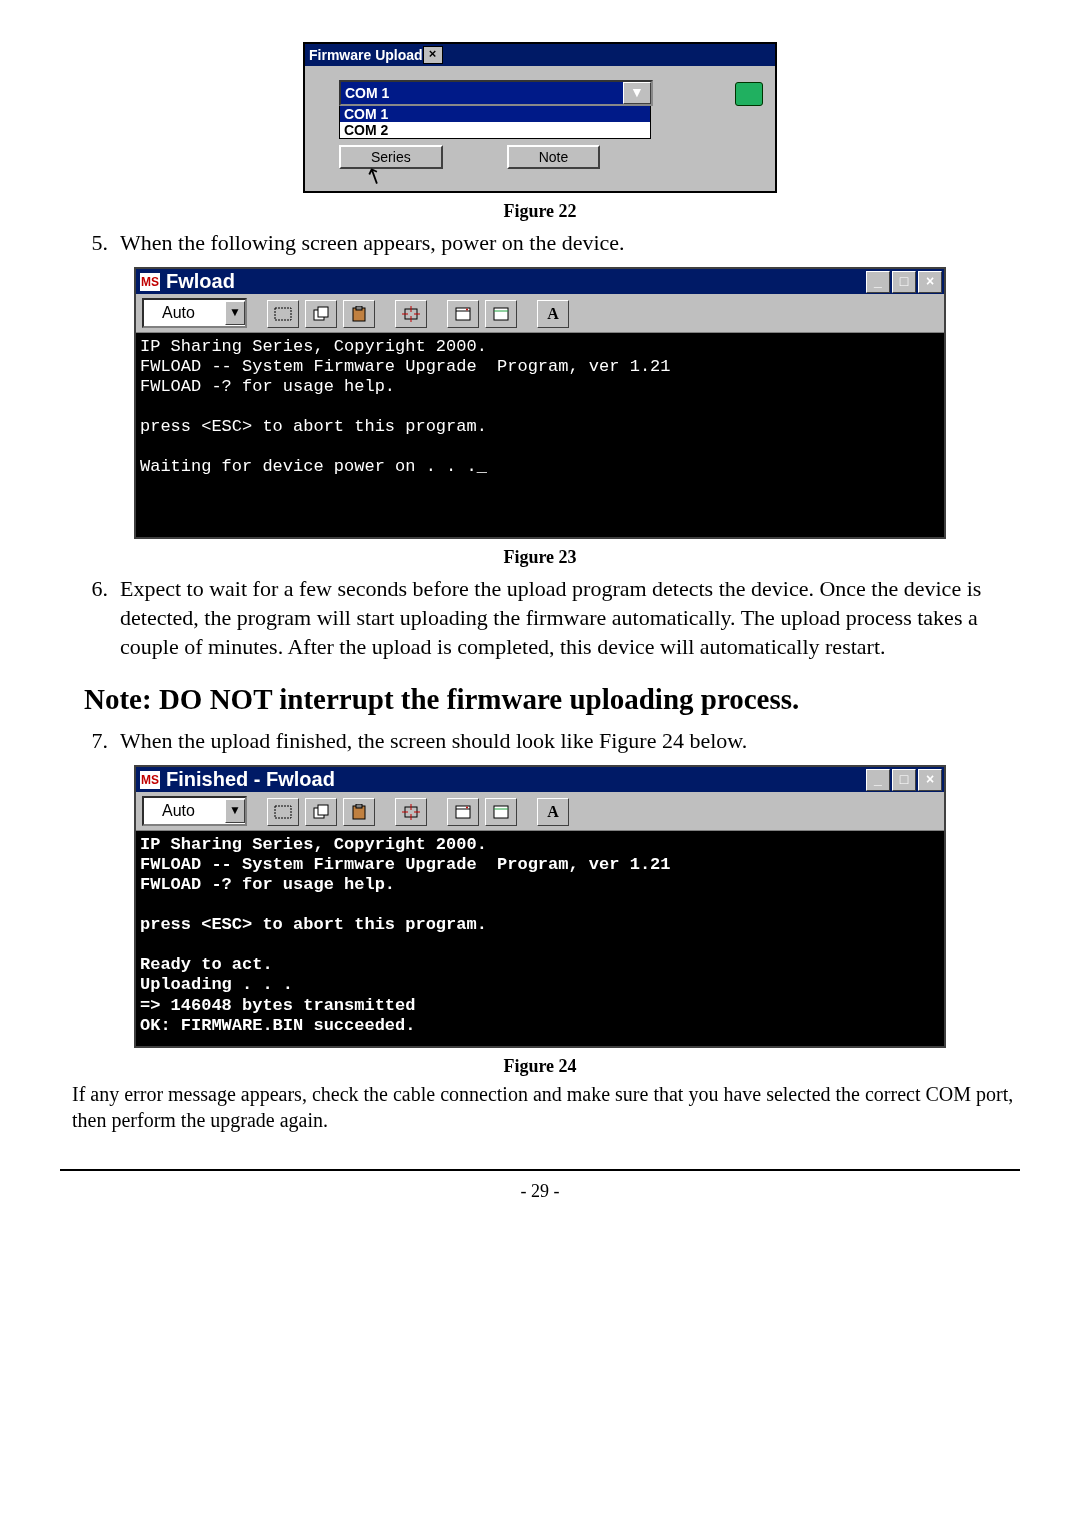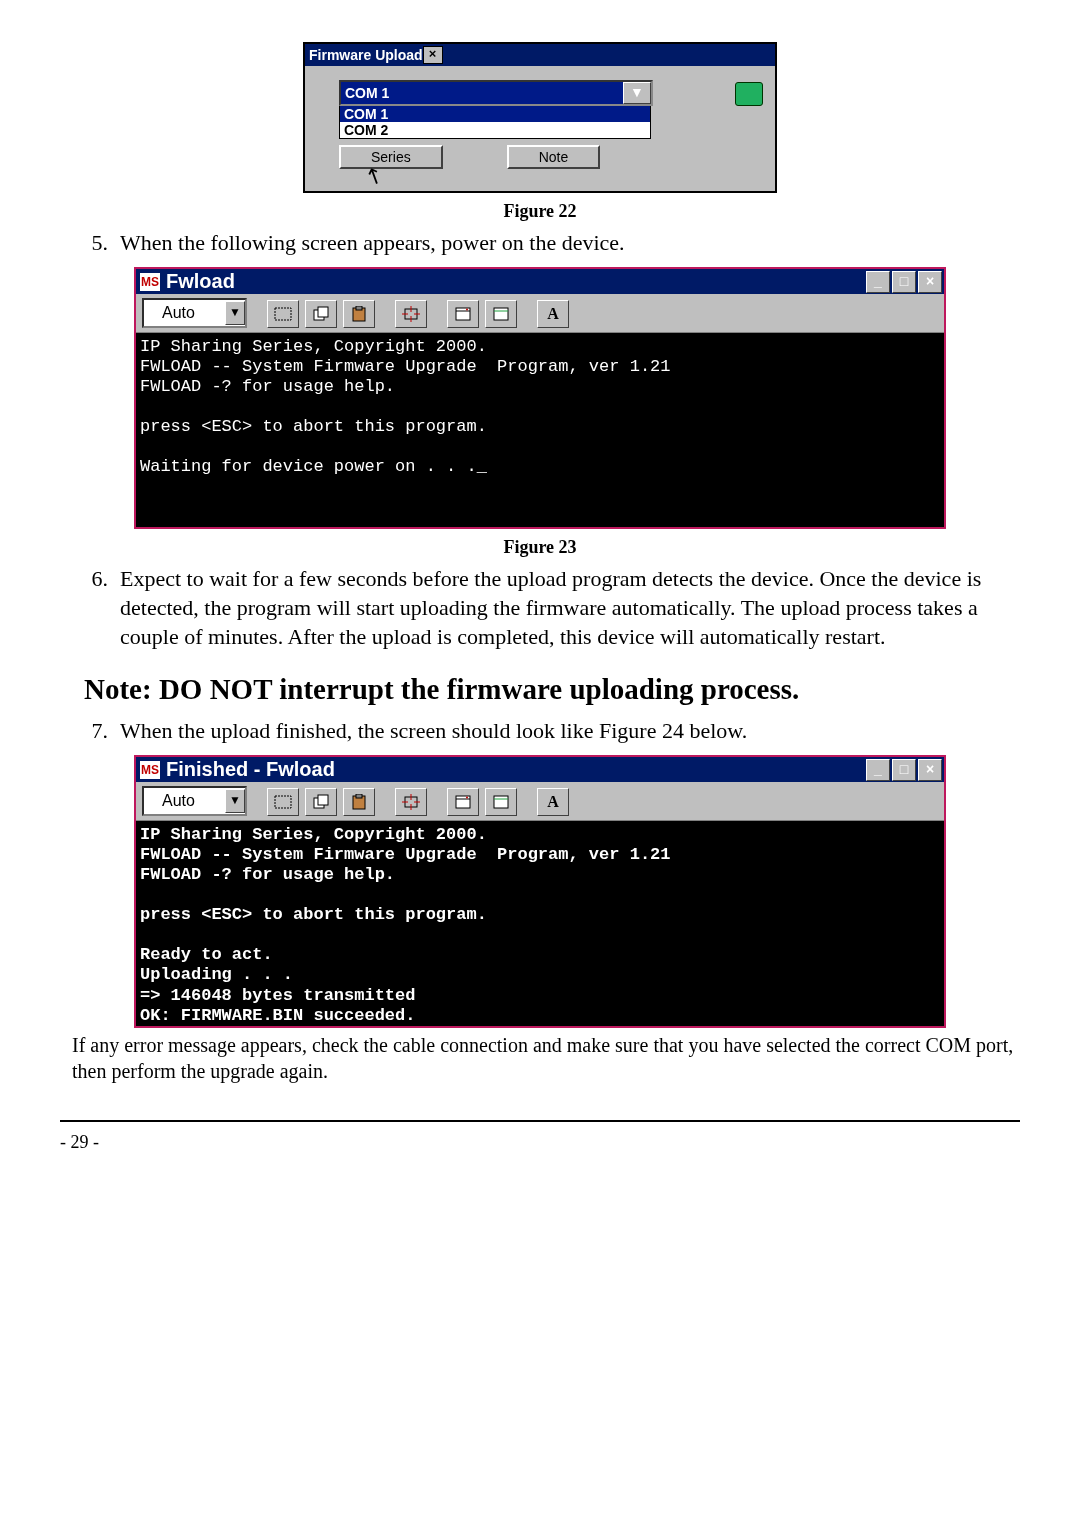--- a/index.html
+++ b/index.html
@@ -6,54 +6,54 @@
 .page{padding:42px 60px 0 60px}
 .fig-wrap{text-align:center}
 .fig-label{font-weight:bold;font-size:18px;margin:8px 0 4px 0}
 ol.body{list-style:none;margin:0;padding:0;font-size:22px}
 ol.body>li{display:flex;margin:6px 0;line-height:1.32}
 ol.body .num{width:48px;flex:none;text-align:right;padding-right:12px}
 ol.body .txt{flex:1}
 .note{font-weight:bold;font-size:29px;margin:22px 0 10px 24px}
 .closing{font-size:20px;margin:4px 0 0 12px;line-height:1.32}
 .rule{border:none;border-top:2px solid #000;margin:36px 0 10px 0}
-.pageno{text-align:left;font-size:18px}
+.pageno{text-align:center;font-size:18px}
 
 
 .fig22{display:inline-block;border:2px solid #000;background:#bfbfbf;padding:0;width:470px;text-align:left}
 .fig22 .titlebar{background:#001a66;color:#fff;font-family:Liberation Sans, sans-serif;font-size:14px;font-weight:bold;padding:2px 4px;display:flex;align-items:center}
 .fig22 .xbtn{background:#bfbfbf;color:#000;border:1px solid #000;font-weight:bold;width:18px;height:16px;line-height:14px;text-align:center;font-size:13px}
 .fig22 .inner{padding:14px 14px 22px 34px;position:relative}
 .fig22 .combo{border:2px inset #888;background:#001a88;width:310px}
 .fig22 .combo .selected{display:flex;justify-content:space-between;align-items:center;background:#001a88}
 .fig22 .combo .selected span{color:#fff;font-family:Tahoma,Arial,sans-serif;font-size:14px;font-weight:bold;padding:1px 4px}
 .fig22 .dd{background:#bfbfbf;border-left:1px solid #fff;border-top:1px solid #fff;border-right:1px solid #404040;border-bottom:1px solid #404040;width:18px;height:18px;text-align:center;font-size:12px;line-height:16px}
 .fig22 .opt{border:1px solid #000;border-top:none;background:#fff;width:310px}
 .fig22 .opt div{font-family:Tahoma,Arial,sans-serif;font-size:14px;font-weight:bold;padding:0 4px}
 .fig22 .opt .hi{background:#001a88;color:#fff}
 .fig22 .btnrow{margin-top:6px}
 .fig22 .btn95{display:inline-block;background:#bfbfbf;border-left:2px solid #fff;border-top:2px solid #fff;border-right:2px solid #404040;border-bottom:2px solid #404040;font-family:Tahoma,Arial,sans-serif;font-size:14px;padding:2px 30px;margin-right:60px}
 .fig22 .deskicon{position:absolute;right:12px;top:16px;width:26px;height:22px;background:#20b060;border:1px solid #003300;border-radius:3px}
 .fig22 .arrow{position:absolute;left:60px;bottom:2px;font-size:22px;transform:rotate(25deg)}
 
 
-.fw{display:inline-block;width:808px;border:2px solid #be185d;text-align:left;background:#bfbfbf;font-family:Tahoma,Arial,sans-serif;margin-top:4px}
+.fw{display:inline-block;width:808px;border:2px solid #404040;text-align:left;background:#bfbfbf;font-family:Tahoma,Arial,sans-serif;margin-top:4px}
 .fw .titlebar{background:#001a66;color:#fff;font-weight:bold;font-size:20px;padding:1px 2px 1px 4px;display:flex;justify-content:space-between;align-items:center}
 .fw .title-left{display:flex;align-items:center;gap:6px}
 .fw .msicon{display:inline-block;width:20px;height:18px;background:#fff;color:#c00000;font-size:12px;font-weight:bold;line-height:18px;text-align:center}
 .fw .winbtns{display:flex;gap:2px}
 .fw .winbtn{background:#bfbfbf;border-left:1px solid #fff;border-top:1px solid #fff;border-right:1px solid #404040;border-bottom:1px solid #404040;width:22px;height:20px;font-size:14px;line-height:18px;text-align:center;font-weight:bold}
 .fw .toolbar{background:#bfbfbf;padding:4px 6px;display:flex;align-items:flex-end;gap:6px;border-bottom:1px solid #808080}
 .fw .combo2{display:inline-flex;align-items:center;background:#fff;border:2px inset #808080;height:26px}
 .fw .combo2 .val{font-size:16px;padding:0 30px 0 18px}
 .fw .combo2 .dd{background:#bfbfbf;border-left:1px solid #fff;border-top:1px solid #fff;border-right:1px solid #404040;border-bottom:1px solid #404040;width:18px;height:22px;font-size:12px;line-height:20px;text-align:center}
 .fw .tbtn{background:#bfbfbf;border-left:1px solid #fff;border-top:1px solid #fff;border-right:1px solid #404040;border-bottom:1px solid #404040;width:30px;height:26px;display:flex;align-items:center;justify-content:center;font-size:16px;font-weight:bold;font-family:"Times New Roman",serif}
 .fw .tbtn svg{display:block}
 .fw .sep{width:8px}
-.fw .console{background:#000;color:#fff;font-family:"Courier New",monospace;font-size:17px;line-height:1.18;padding:4px 4px 0 4px;min-height:190px;white-space:pre}
+.fw .console{background:#000;color:#fff;font-family:"Courier New",monospace;font-size:17px;line-height:1.18;padding:4px 4px 10px 4px;min-height:190px;white-space:pre}
 .fw.finished .console{font-weight:bold}
 </style>
 </head>
 <body>
 
 <div class="page">
 
   <div class="fig-wrap">
     <div class="fig22">
       <div class="titlebar">
@@ -246,19 +246,20 @@
 FWLOAD -- System Firmware Upgrade  Program, ver 1.21
 FWLOAD -? for usage help.
 
 press &lt;ESC&gt; to abort this program.
 
 Ready to act.
 Uploading . . .
 =&gt; 146048 bytes transmitted
 OK: FIRMWARE.BIN succeeded.</div>
     </div>
+    <div class="fig-label">Figure 24</div>
   </div>
 
   <p class="closing">If any error message appears, check the cable connection and make sure that you have selected the correct COM port, then perform the upgrade again.</p>
 
   <hr class="rule">
   <div class="pageno">- 29 -</div>
 </div>
 
 </body></html>

